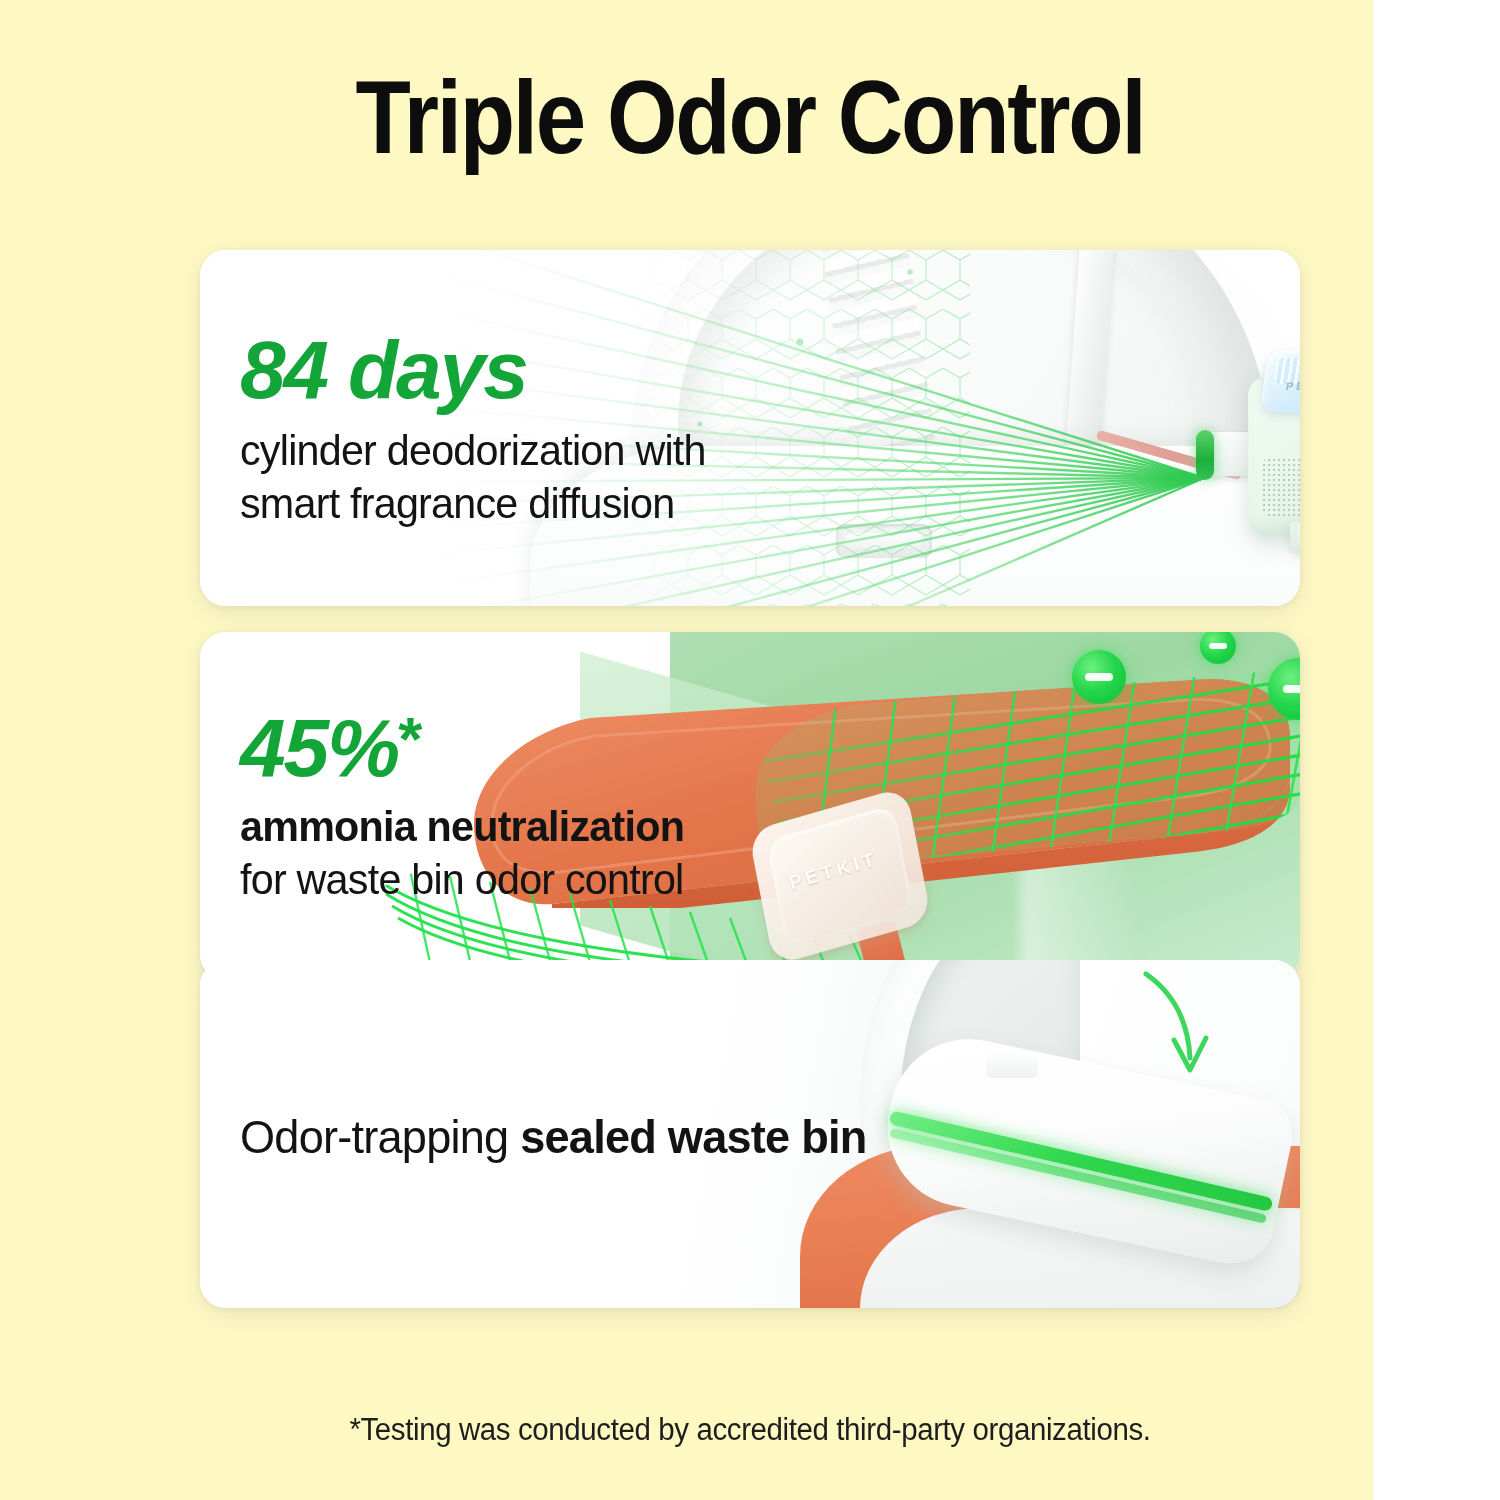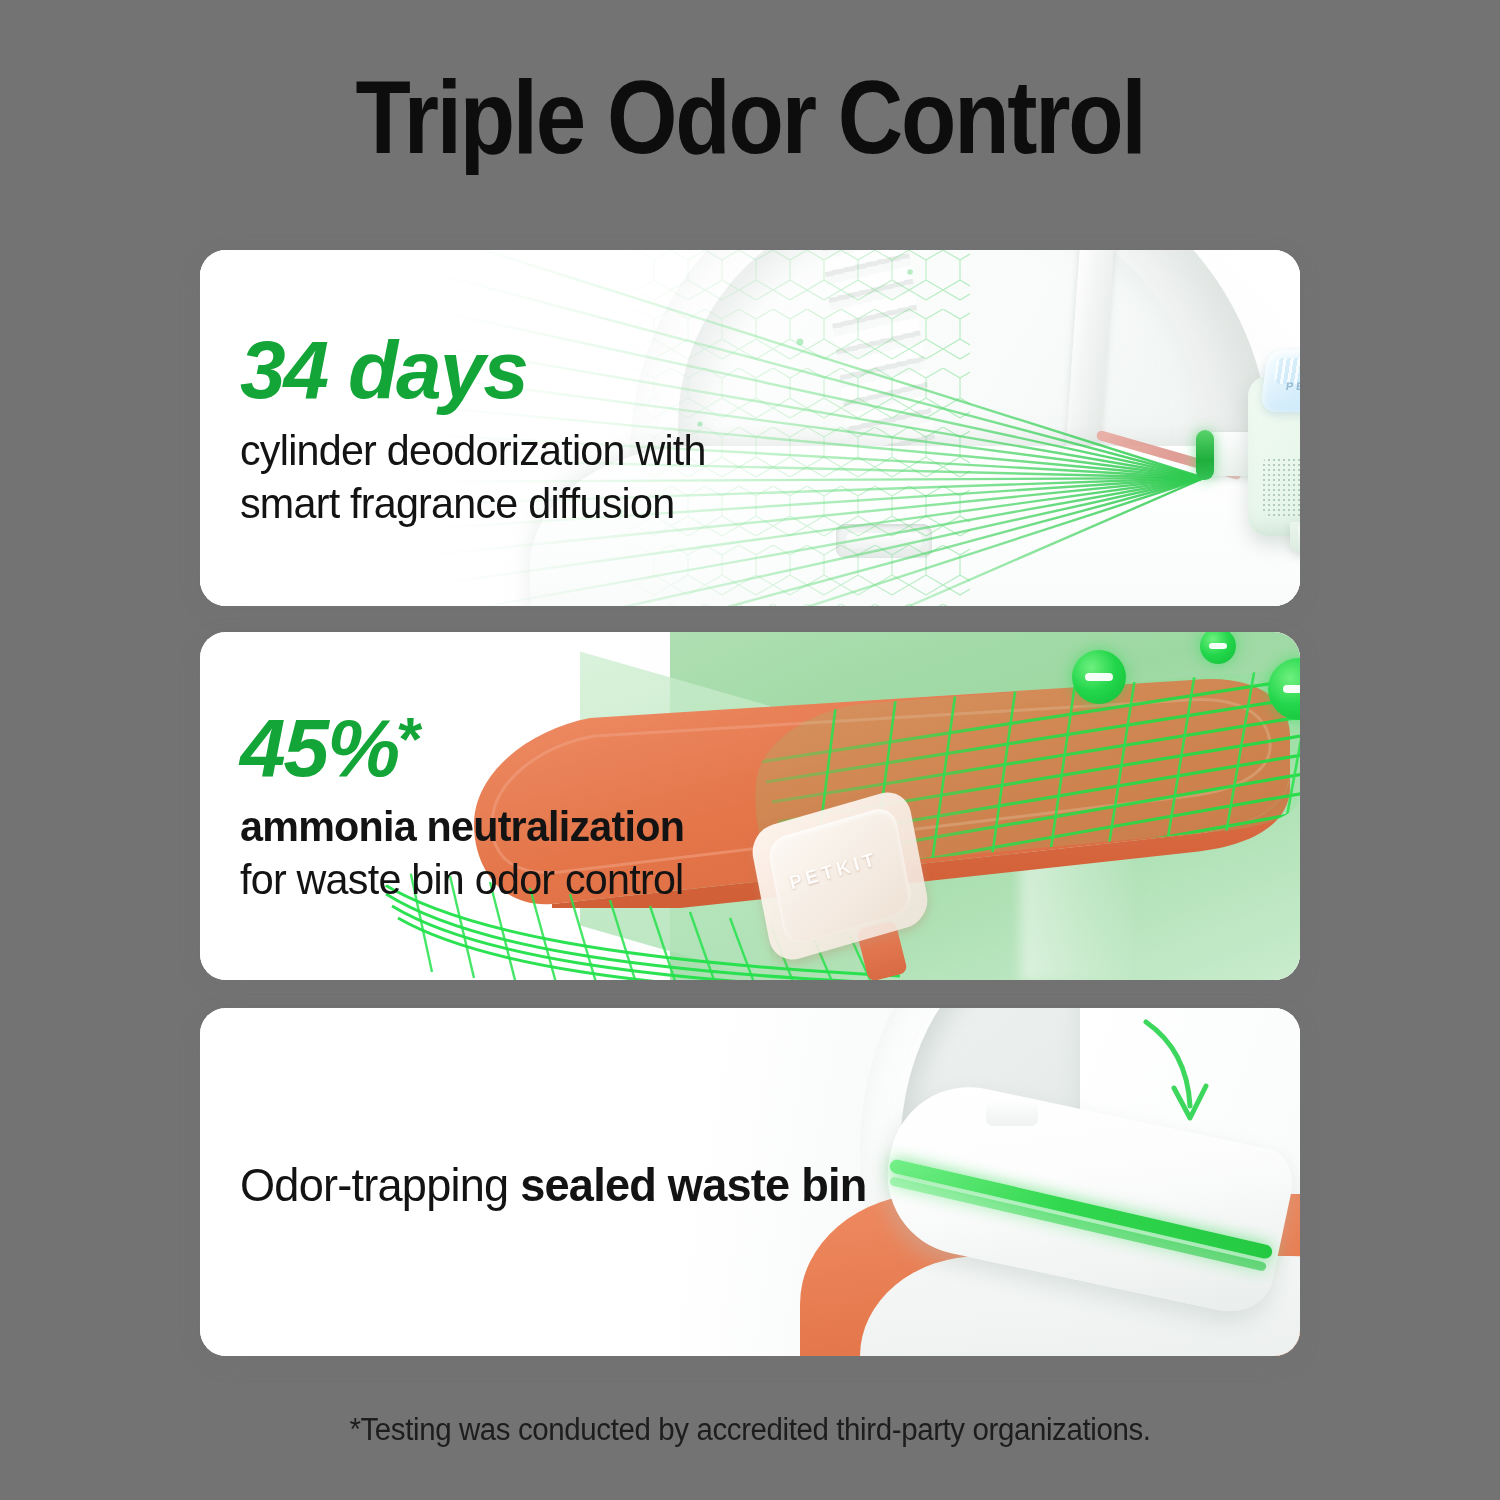--- a/index.html
+++ b/index.html
@@ -7,23 +7,23 @@
   html, body {
     width: 1500px;
     height: 1500px;
     background: #ffffff;
     font-family: "Liberation Sans", sans-serif;
     overflow: hidden;
   }
 
   .page {
     position: relative;
-    width: 1500px;
+    width: 1373px;
     height: 1500px;
-    background: #737373;
+    background: #fef9c3;
   }
 
   
   .page-title {
     position: absolute;
     top: 62px;
     left: 0;
     width: 1500px;
     text-align: center;
     font-family: "Liberation Sans", sans-serif;
@@ -41,21 +41,21 @@
     left: 200px;
     width: 1100px;
     background: #ffffff;
     border-radius: 26px;
     box-shadow: 0 6px 22px rgba(120,120,125,0.16),
                 0 1px 5px rgba(120,120,125,0.10);
     overflow: hidden;
   }
   .card-1 { top: 250px;  height: 356px; }
   .card-2 { top: 632px;  height: 348px; }
-  .card-3 { top: 1008px; height: 348px; }
+  .card-3 { top: 960px; height: 348px; }
 
   
   .card-text {
     position: absolute;
     z-index: 40;
     left: 40px;
   }
   .big-stat {
     font-family: "Liberation Sans", sans-serif;
     font-weight: 700;
@@ -560,21 +560,21 @@
         </div>
         <div class="cube-lid">
           <div class="cube-lid-stripes"></div>
         </div>
         <div class="cube-brand">PETKIT</div>
         <div class="cube-foot"></div>
       </div>
     </div>
 
     <div class="card-text" style="top:80px">
-      <div class="big-stat"><span>34 days</span></div>
+      <div class="big-stat"><span>84 days</span></div>
       <div class="sub-line" style="margin-top:14px">cylinder deodorization with</div>
       <div class="sub-line">smart fragrance diffusion</div>
     </div>
   </div>
 
   <div class="card card-2">
 
     <div class="c2-art">
       <div class="c2-bg"></div>
       <div class="c2-body"></div>

